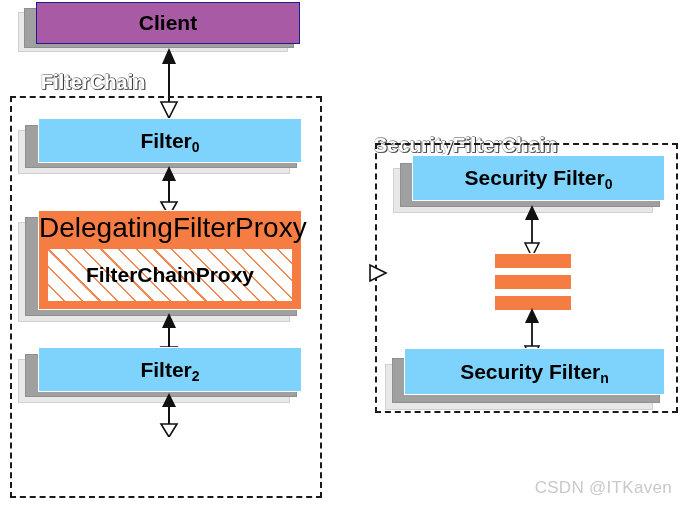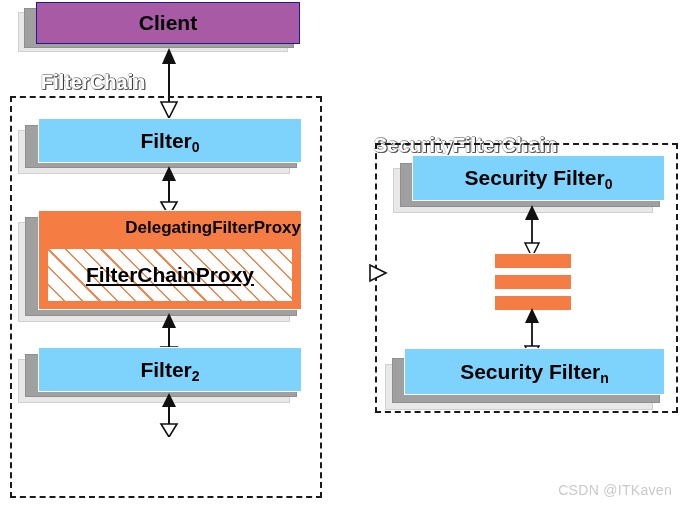--- a/index.html
+++ b/index.html
@@ -85,23 +85,23 @@
     background: #f57c42;
     border: 1px solid #ffffff;
     box-sizing: border-box;
     position: absolute;
     display: flex;
     flex-direction: column;
     align-items: center;
   }
   .dfp-title {
     width: 100%;
-    text-align: right;
-    font-weight: bold;
-    font-size: 17px;
+    text-align: center;
+    font-weight: normal;
+    font-size: 28px;
     color: #000;
     line-height: 34px;
     height: 34px;
   }
   .dfp-inner {
     position: absolute;
     left: 7px;
     right: 7px;
     top: 36px;
     bottom: 6px;
@@ -112,41 +112,40 @@
         #f2884f 11px, #f2884f 12.5px
       );
     border: 2px solid #f57c42;
     box-sizing: border-box;
     display: flex;
     align-items: center;
     justify-content: center;
     font-weight: bold;
     font-size: 21px;
     color: #000;
-    text-decoration: underline;
   }
 
   
   .minibar {
     position: absolute;
     background: #f57c42;
     border: 1px solid #ffffff;
     box-sizing: border-box;
   }
 
   
   .arrow {
     position: absolute;
   }
   .watermark {
     position: absolute;
     right: 14px;
     bottom: 10px;
     color: #c9c9c9;
-    font-size: 14px;
+    font-size: 17px;
     font-family: "Liberation Sans", sans-serif;
     letter-spacing: 0.3px;
   }
 </style>
 </head>
 <body>
 
 <div id="canvas">
 
   <div class="node client" style="left:18px; top:2px; width:282px; height:50px;">

